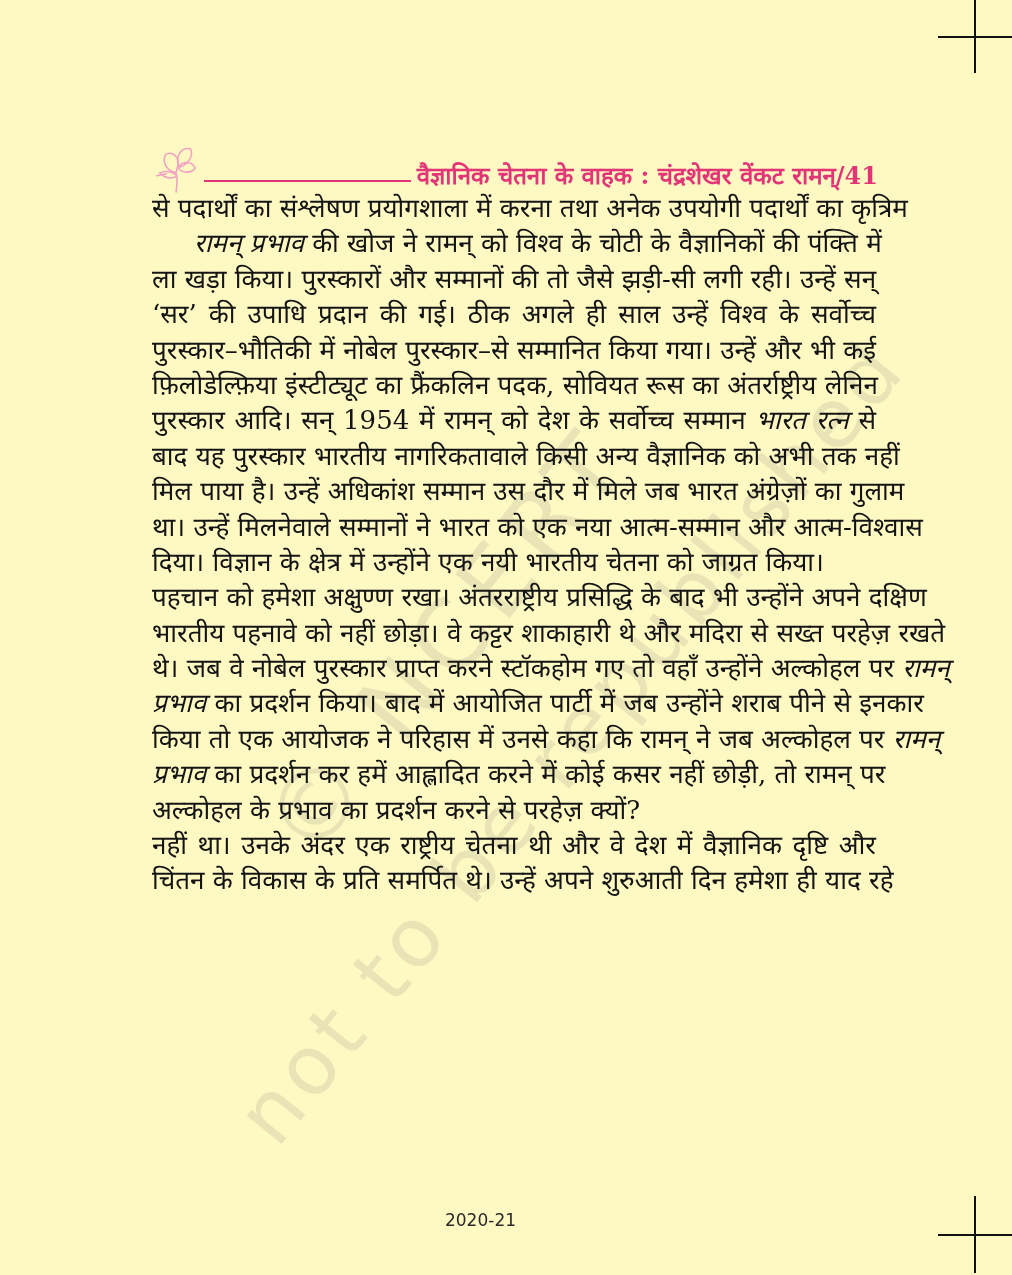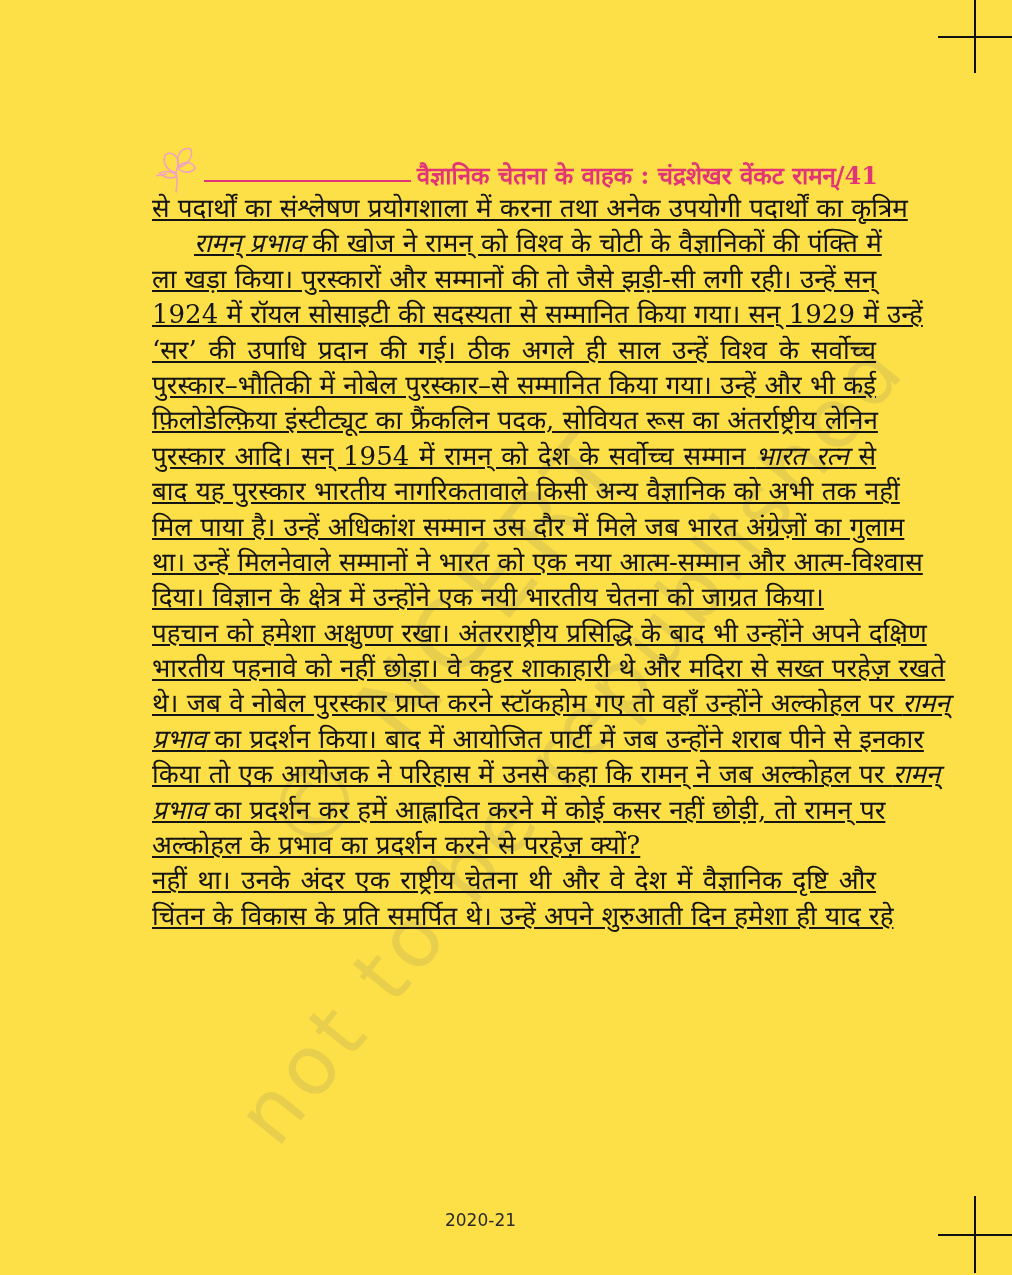--- a/index.html
+++ b/index.html
@@ -1,21 +1,21 @@
 <!DOCTYPE html>
 <html><head>
 <meta charset="utf-8">
 <style>
   * { margin: 0; padding: 0; box-sizing: border-box; }
   html, body { background: #ffffff; }
   .page {
     position: relative;
     width: 1012px;
     height: 1275px;
-    background: #fde047;
+    background: #fef9c3;
     overflow: hidden;
     font-family: "DejaVu Serif", serif;
   }
 
   
   .header {
     position: absolute;
     left: 152px;
     top: 142px;
     width: 726px;
@@ -74,21 +74,20 @@
     color: #141414;
     font-size: 26px;
   }
   .line {
     height: 35.4px;
     line-height: 35.4px;
     text-align: justify;
     text-align-last: justify;
     white-space: nowrap;
     overflow: visible;
-    text-decoration: underline;
   }
   .line.last { text-align-last: left; }
   .line.indent { padding-left: 42px; }
   .line em { font-style: italic; }
 
   
   .footer {
     position: absolute;
     left: 0;
     top: 1210px;
@@ -132,21 +131,20 @@
     <span class="wm2">not to be republished</span>
   </div>
 
   <div class="body-text">
       <div>
         <div class="line"><span>से पदार्थों का संश्लेषण प्रयोगशाला में करना तथा अनेक उपयोगी पदार्थों का कृत्रिम</span></div>
       </div>
       <div>
         <div class="line indent"><em>रामन् प्रभाव</em><span> की खोज ने रामन् को विश्व के चोटी के वैज्ञानिकों की पंक्ति में</span></div>
         <div class="line"><span>ला खड़ा किया। पुरस्कारों और सम्मानों की तो जैसे झड़ी-सी लगी रही। उन्हें सन्</span></div>
-        <div class="line"><span>1924 में रॉयल सोसाइटी की सदस्यता से सम्मानित किया गया। सन् 1929 में उन्हें</span></div>
         <div class="line"><span>‘सर’ की उपाधि प्रदान की गई। ठीक अगले ही साल उन्हें विश्व के सर्वोच्च</span></div>
         <div class="line"><span>पुरस्कार–भौतिकी में नोबेल पुरस्कार–से सम्मानित किया गया। उन्हें और भी कई</span></div>
         <div class="line"><span>फ़िलोडेल्फ़िया इंस्टीट्यूट का फ्रैंकलिन पदक, सोवियत रूस का अंतर्राष्ट्रीय लेनिन</span></div>
         <div class="line"><span>पुरस्कार आदि। सन् 1954 में रामन् को देश के सर्वोच्च सम्मान </span><em>भारत रत्न</em><span> से</span></div>
         <div class="line"><span>बाद यह पुरस्कार भारतीय नागरिकतावाले किसी अन्य वैज्ञानिक को अभी तक नहीं</span></div>
         <div class="line"><span>मिल पाया है। उन्हें अधिकांश सम्मान उस दौर में मिले जब भारत अंग्रेज़ों का गुलाम</span></div>
         <div class="line"><span>था। उन्हें मिलनेवाले सम्मानों ने भारत को एक नया आत्म-सम्मान और आत्म-विश्वास</span></div>
         <div class="line last"><span>दिया। विज्ञान के क्षेत्र में उन्होंने एक नयी भारतीय चेतना को जाग्रत किया।</span></div>
       </div>
       <div>

